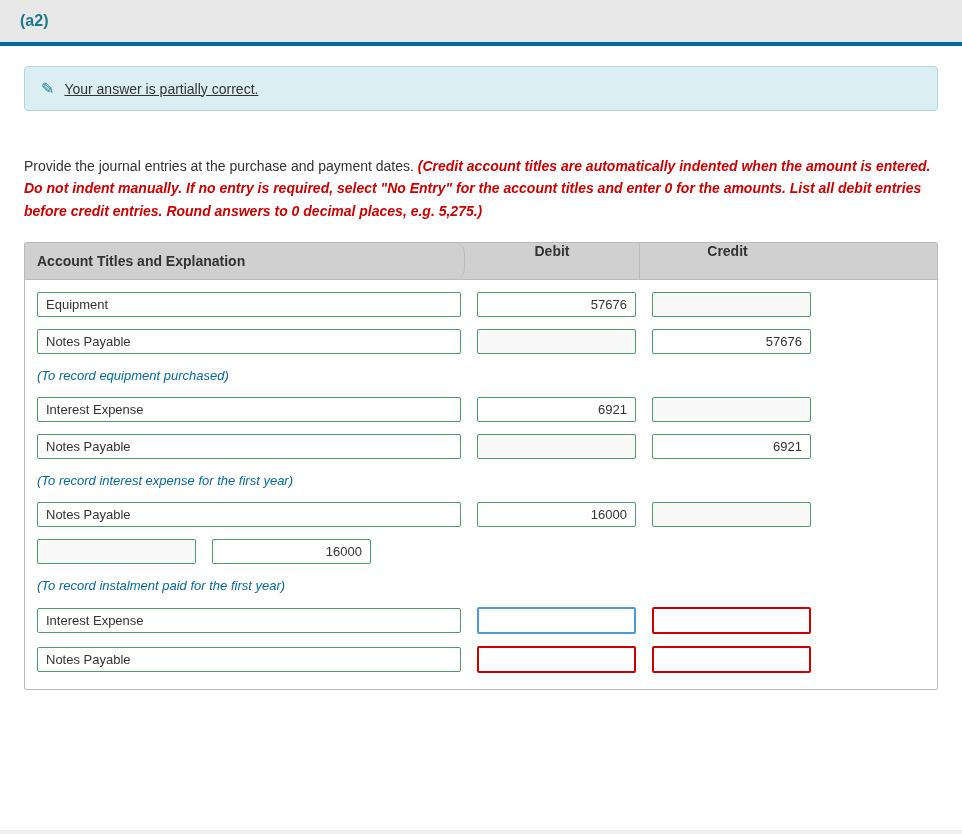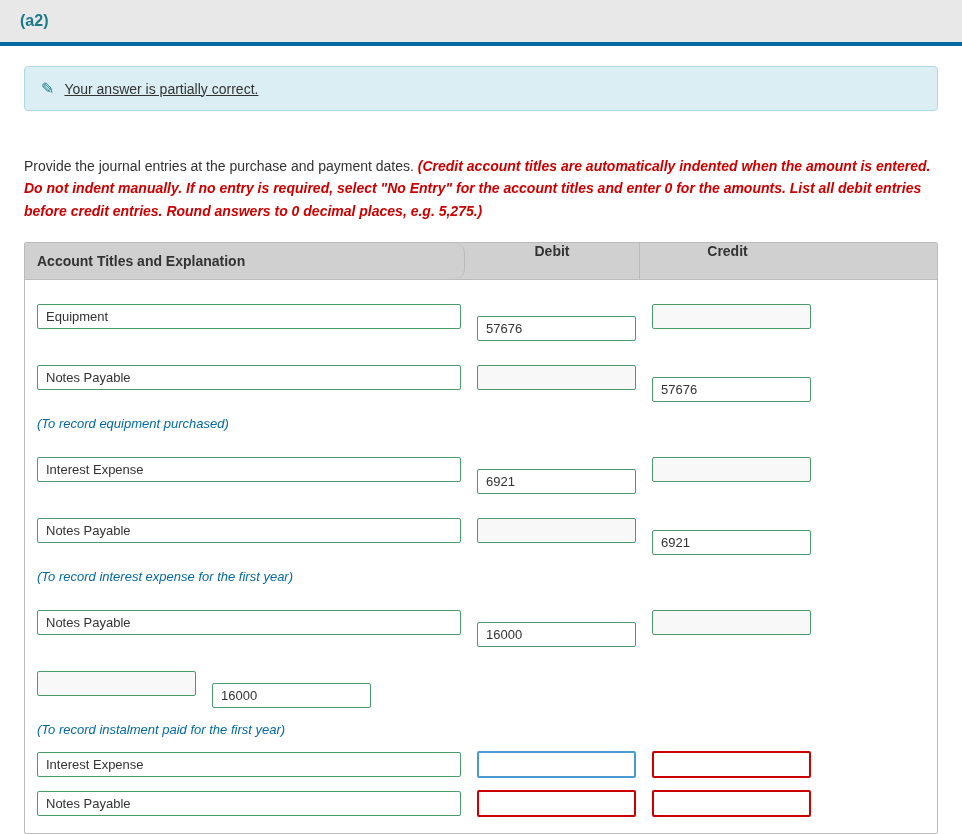--- a/index.html
+++ b/index.html
@@ -92,22 +92,21 @@
       padding: 4px 8px;
       border: 1px solid #4a9a6a;
       border-radius: 2px;
       background: #fff;
       font-size: 13px;
       color: #333;
       outline: none;
     }
 
     .input-field.text-right {
-      text-align: left;
-      margin-top: 24px;
+      text-align: right;
     }
 
     .input-field.empty {
       background: #f8f8f8;
     }
 
     .input-field.error-border {
       border: 2px solid #cc0000;
     }
 

